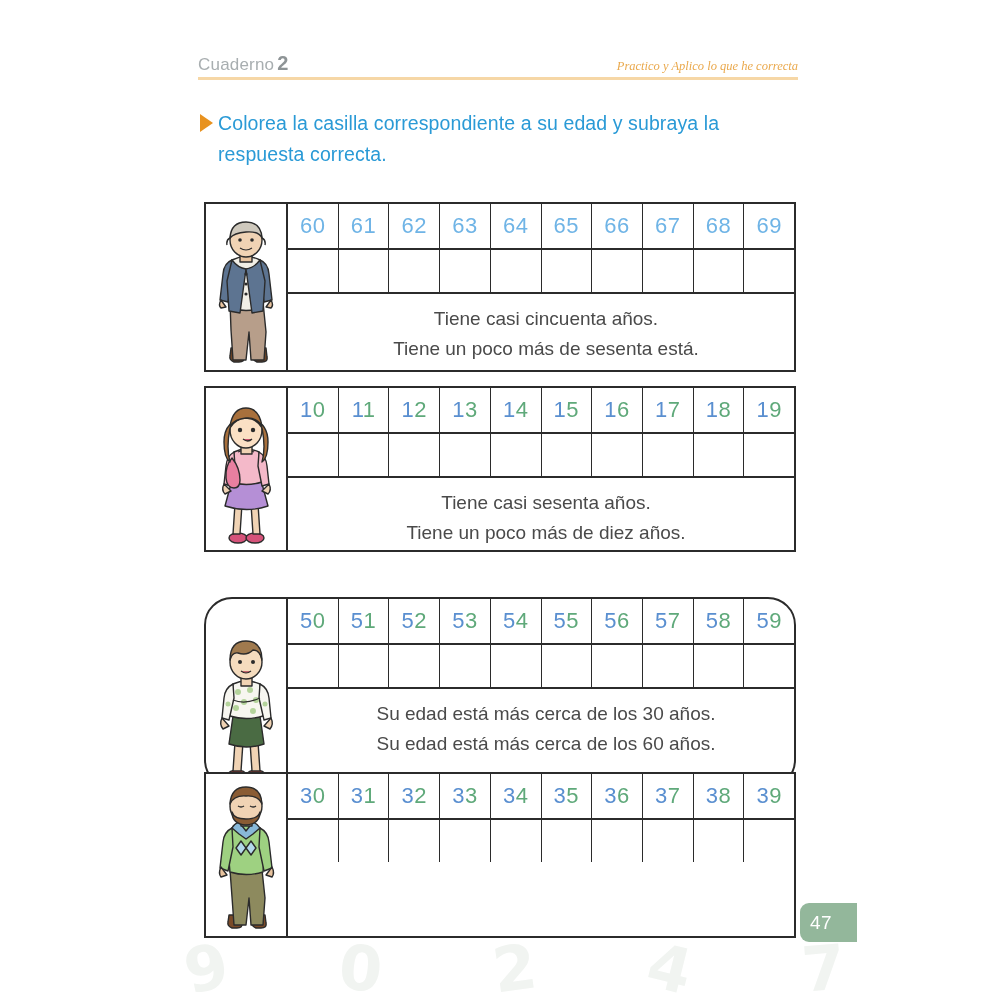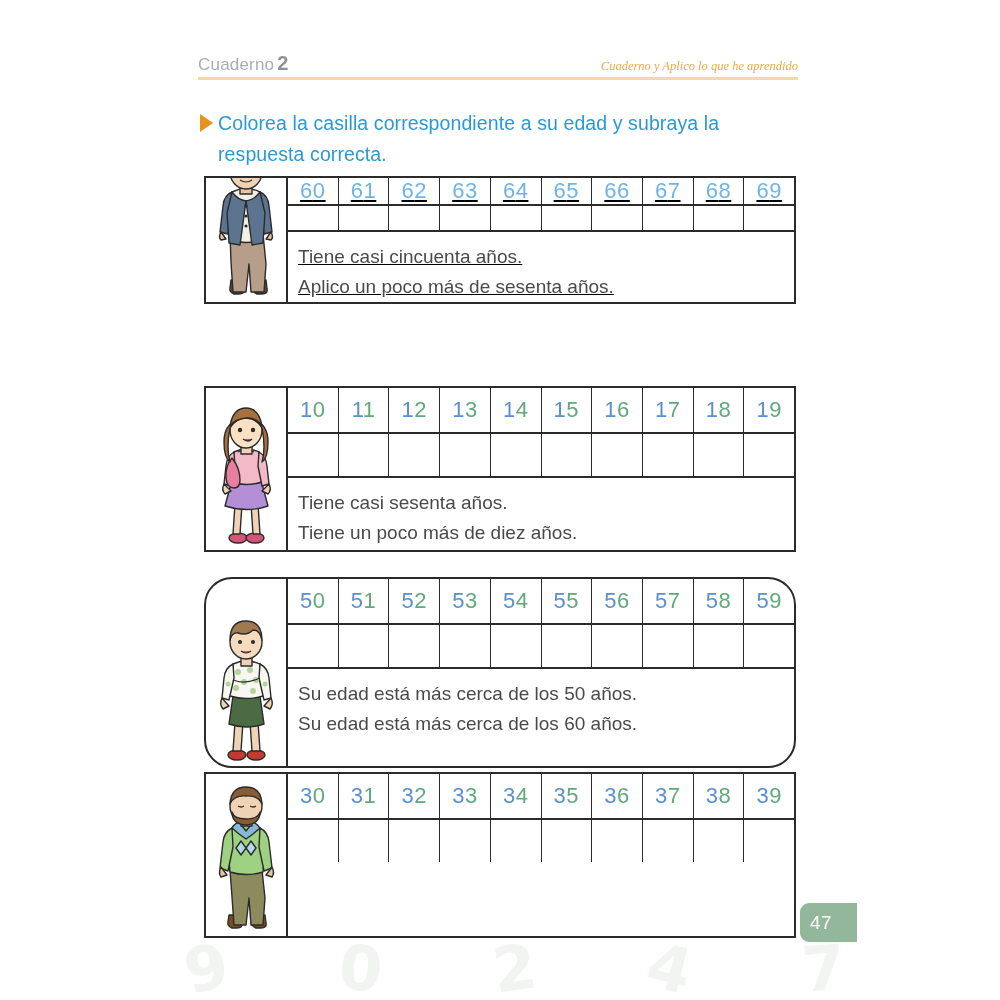--- a/index.html
+++ b/index.html
@@ -119,23 +119,23 @@
   .block {
     position: absolute;
     left: 204px;
     width: 592px;
     border: 2px solid #2b2b2b;
     box-sizing: border-box;
     display: flex;
     background: #fff;
     z-index: 2;
   }
-  .block-1 { top: 176px; height: 128px; text-decoration: underline; }
+  .block-1 { top: 202px; height: 170px; }
   .block-2 { top: 386px; height: 166px; }
-  .block-3 { top: 577px; height: 191px; border-radius: 28px; }
+  .block-3 { top: 597px; height: 191px; border-radius: 28px; }
   .block-4 { top: 772px; height: 166px; }
 
   .figure-cell {
     width: 82px;
     flex: 0 0 82px;
     border-right: 2px solid #2b2b2b;
     box-sizing: border-box;
     position: relative;
     overflow: hidden;
   }
@@ -177,20 +177,21 @@
     display: flex;
     flex-direction: column;
     justify-content: flex-start;
   }
   .statement {
     font-family: "Liberation Sans", sans-serif;
     font-size: 19px;
     line-height: 30px;
     color: #4a4a4a;
     white-space: nowrap;
+    text-align: center;
   }
 
   
   .page-badge {
     position: absolute;
     left: 800px;
     top: 903px;
     width: 57px;
     height: 39px;
     background: #93b79b;
@@ -221,21 +222,21 @@
   <span class="wm-r3">2</span>
   <span class="wm-r4">4</span>
   <span class="wm-r5">7</span>
 </div>
 
 <div class="page-header">
   <div class="header-row">
     <div class="cuaderno">
       <span>Cuaderno</span><span class="num">2</span>
     </div>
-    <div class="header-right">Cuaderno y Aplico lo que he aprendido</div>
+    <div class="header-right">Practico y Aplico lo que he correcta</div>
   </div>
   <div class="header-rule"></div>
 </div>
 
 <div class="instruction">
   <div class="bullet-tri"></div>
   <div class="instruction-text">Colorea la casilla correspondiente a su edad y subraya la respuesta correcta.</div>
 </div>
 
 <div class="block block-1">
@@ -305,21 +306,21 @@
       <div class="cell"></div>
       <div class="cell"></div>
       <div class="cell"></div>
       <div class="cell"></div>
       <div class="cell"></div>
       <div class="cell"></div>
       <div class="cell"></div>
     </div>
     <div class="statements">
       <div class="statement">Tiene casi cincuenta años.</div>
-      <div class="statement">Aplico un poco más de sesenta años.</div>
+      <div class="statement">Tiene un poco más de sesenta está.</div>
     </div>
   </div>
 </div>
 
 <div class="block block-2">
   <div class="figure-cell">
     <svg class="figure-svg" width="76" height="150" viewBox="0 0 76 150">
       <g stroke="#2b2b2b" stroke-width="1.4" stroke-linejoin="round">
         <ellipse cx="30" cy="142" rx="9" ry="5" fill="#d6537a"></ellipse>
         <ellipse cx="47" cy="142" rx="9" ry="5" fill="#d6537a"></ellipse>
@@ -468,21 +469,21 @@
       <div class="cell"></div>
       <div class="cell"></div>
       <div class="cell"></div>
       <div class="cell"></div>
       <div class="cell"></div>
       <div class="cell"></div>
       <div class="cell"></div>
       <div class="cell"></div>
     </div>
     <div class="statements">
-      <div class="statement">Su edad está más cerca de los 50 años.</div>
+      <div class="statement">Su edad está más cerca de los 30 años.</div>
       <div class="statement">Su edad está más cerca de los 60 años.</div>
     </div>
   </div>
 </div>
 
 <div class="block block-4">
   <div class="figure-cell">
     <svg class="figure-svg" width="76" height="150" viewBox="0 0 76 150">
       <g stroke="#2b2b2b" stroke-width="1.4" stroke-linejoin="round">
         <path d="M24 146 q-5 -2 -4 -6 l1 -7 h12 l1 8 q1 5 -5 5 z" fill="#7a4a28"></path>

